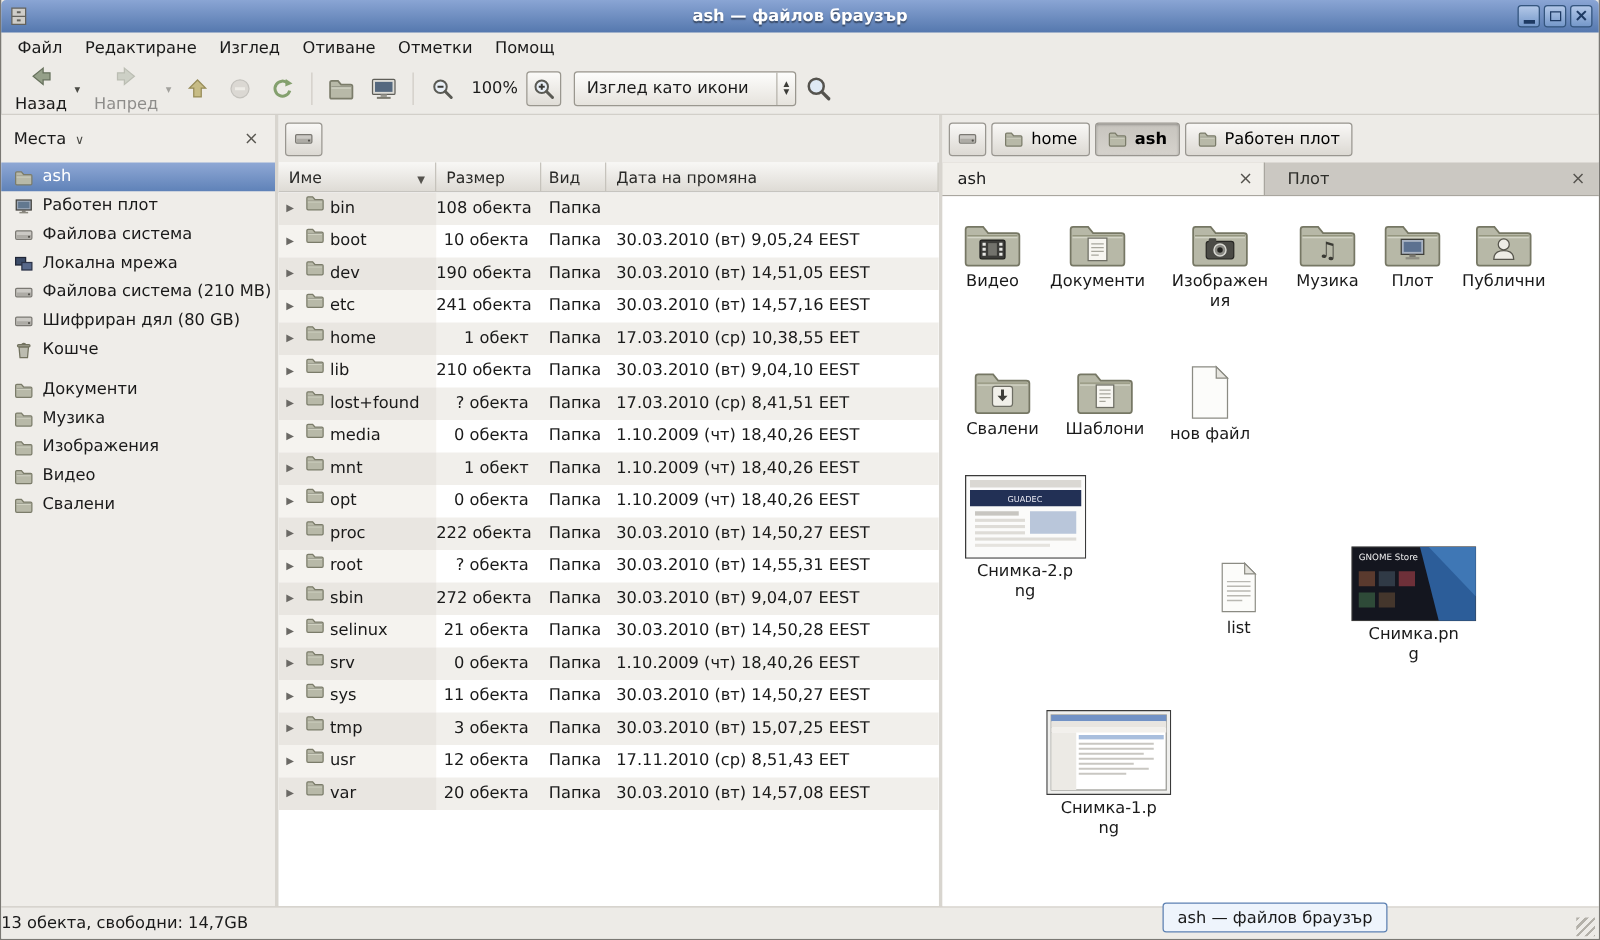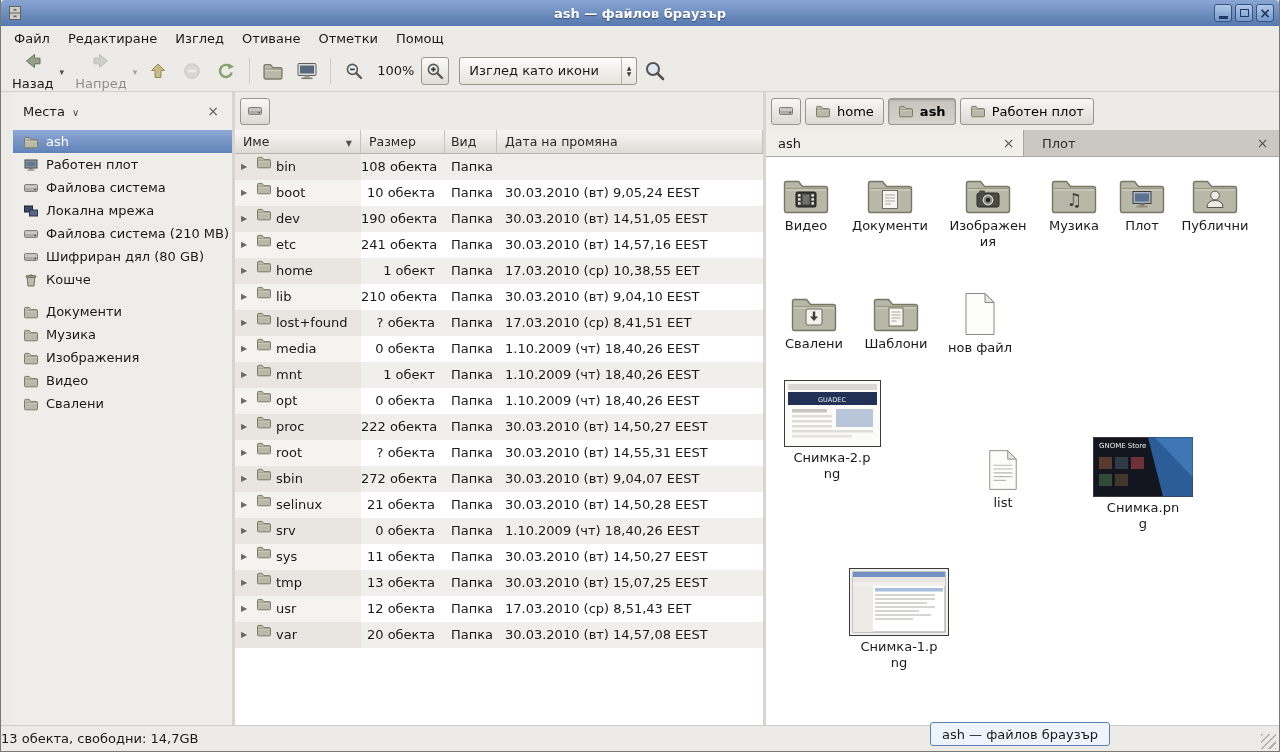--- a/index.html
+++ b/index.html
@@ -30,21 +30,21 @@
   .tool-btn{width:32px;height:32px;display:flex;align-items:center;justify-content:center;border-radius:3px;}
   .tool-btn.raised{width:28px;height:28px;border:1px solid #9a978f;background:linear-gradient(#fbfaf8,#e0ddd7);}
   .tool-sep{width:1px;height:26px;background:#cfccc5;margin:0 5px;}
   .zoom-label{padding:0 5px;}
   .view-combo{display:flex;align-items:center;border:1px solid #9a978f;border-radius:3px;background:linear-gradient(#fdfdfc,#e6e3dd);height:28px;padding:0 5px 0 9px;gap:8px;margin-left:8px;width:178px;}
   .combo-arrows{display:flex;flex-direction:column;align-items:center;justify-content:center;border-left:1px solid #b5b2aa;padding-left:5px;height:100%;margin-left:auto;}
   .cu::before{content:"▲";font-size:6px;line-height:6px;color:#3c3c38;display:block;font-style:normal;}
   .cd::before{content:"▼";font-size:6px;line-height:6px;color:#3c3c38;display:block;font-style:normal;}
 
   
-  .main{display:flex;flex:1;min-height:0;padding-left:12px;}
+  .main{display:flex;flex:1;min-height:0;}
 
   
   .sidebar{width:222px;background:#efede9;border-right:3px solid #d8d5cf;display:flex;flex-direction:column;}
   .sidebar-header{height:38px;display:flex;align-items:center;padding:0 10px;gap:6px;}
   .sb-title-wrap{display:flex;align-items:center;gap:7px;}
   .sb-caret::before{content:"∨";font-size:10px;color:#4a4a45;}
   .sb-close{width:18px;height:18px;display:flex;align-items:center;justify-content:center;color:#5a5852;}
   .glyph-close::before{content:"×";font-size:14px;line-height:1;}
   .side-item{height:23px;display:flex;align-items:center;gap:7px;padding:0 8px 0 10px;white-space:nowrap;}
   .side-item.selected{background:linear-gradient(#8fa8d5,#5f82b8);color:#fff;}
@@ -659,39 +659,39 @@
               <span class="expander"></span>
               <span class="icon16">
                 <svg width="16" height="16" viewBox="0 0 16 16">
                   <path d="M1.5 12.8 V4.4 Q1.5 3.4 2.5 3.4 H6.1 L7.9 5.6 H13.5 Q14.5 5.6 14.5 6.6 V12.8 Q14.5 13.8 13.5 13.8 H2.5 Q1.5 13.8 1.5 12.8 Z" fill="#b8b9a8" stroke="#7b7c6a" stroke-width="1"></path>
                   <path d="M2.3 6.7 H14" stroke="#98998a" stroke-width="0.7"></path>
                   <path d="M2.3 7.6 H13.6" stroke="#d2d3c5" stroke-width="0.7"></path>
                 </svg>
               </span>
               <span>tmp</span>
             </div>
-            <div class="td td-size">13 обекта</div>
+            <div class="td td-size">3 обекта</div>
             <div class="td td-type">Папка</div>
             <div class="td td-date">30.03.2010 (вт) 15,07,25 EEST</div>
           </div>
           <div class="tr odd">
             <div class="td td-name">
               <span class="expander"></span>
               <span class="icon16">
                 <svg width="16" height="16" viewBox="0 0 16 16">
                   <path d="M1.5 12.8 V4.4 Q1.5 3.4 2.5 3.4 H6.1 L7.9 5.6 H13.5 Q14.5 5.6 14.5 6.6 V12.8 Q14.5 13.8 13.5 13.8 H2.5 Q1.5 13.8 1.5 12.8 Z" fill="#b8b9a8" stroke="#7b7c6a" stroke-width="1"></path>
                   <path d="M2.3 6.7 H14" stroke="#98998a" stroke-width="0.7"></path>
                   <path d="M2.3 7.6 H13.6" stroke="#d2d3c5" stroke-width="0.7"></path>
                 </svg>
               </span>
               <span>usr</span>
             </div>
             <div class="td td-size">12 обекта</div>
             <div class="td td-type">Папка</div>
-            <div class="td td-date">17.03.2010 (ср) 8,51,43 EET</div>
+            <div class="td td-date">17.11.2010 (ср) 8,51,43 EET</div>
           </div>
           <div class="tr even">
             <div class="td td-name">
               <span class="expander"></span>
               <span class="icon16">
                 <svg width="16" height="16" viewBox="0 0 16 16">
                   <path d="M1.5 12.8 V4.4 Q1.5 3.4 2.5 3.4 H6.1 L7.9 5.6 H13.5 Q14.5 5.6 14.5 6.6 V12.8 Q14.5 13.8 13.5 13.8 H2.5 Q1.5 13.8 1.5 12.8 Z" fill="#b8b9a8" stroke="#7b7c6a" stroke-width="1"></path>
                   <path d="M2.3 6.7 H14" stroke="#98998a" stroke-width="0.7"></path>
                   <path d="M2.3 7.6 H13.6" stroke="#d2d3c5" stroke-width="0.7"></path>
                 </svg>

